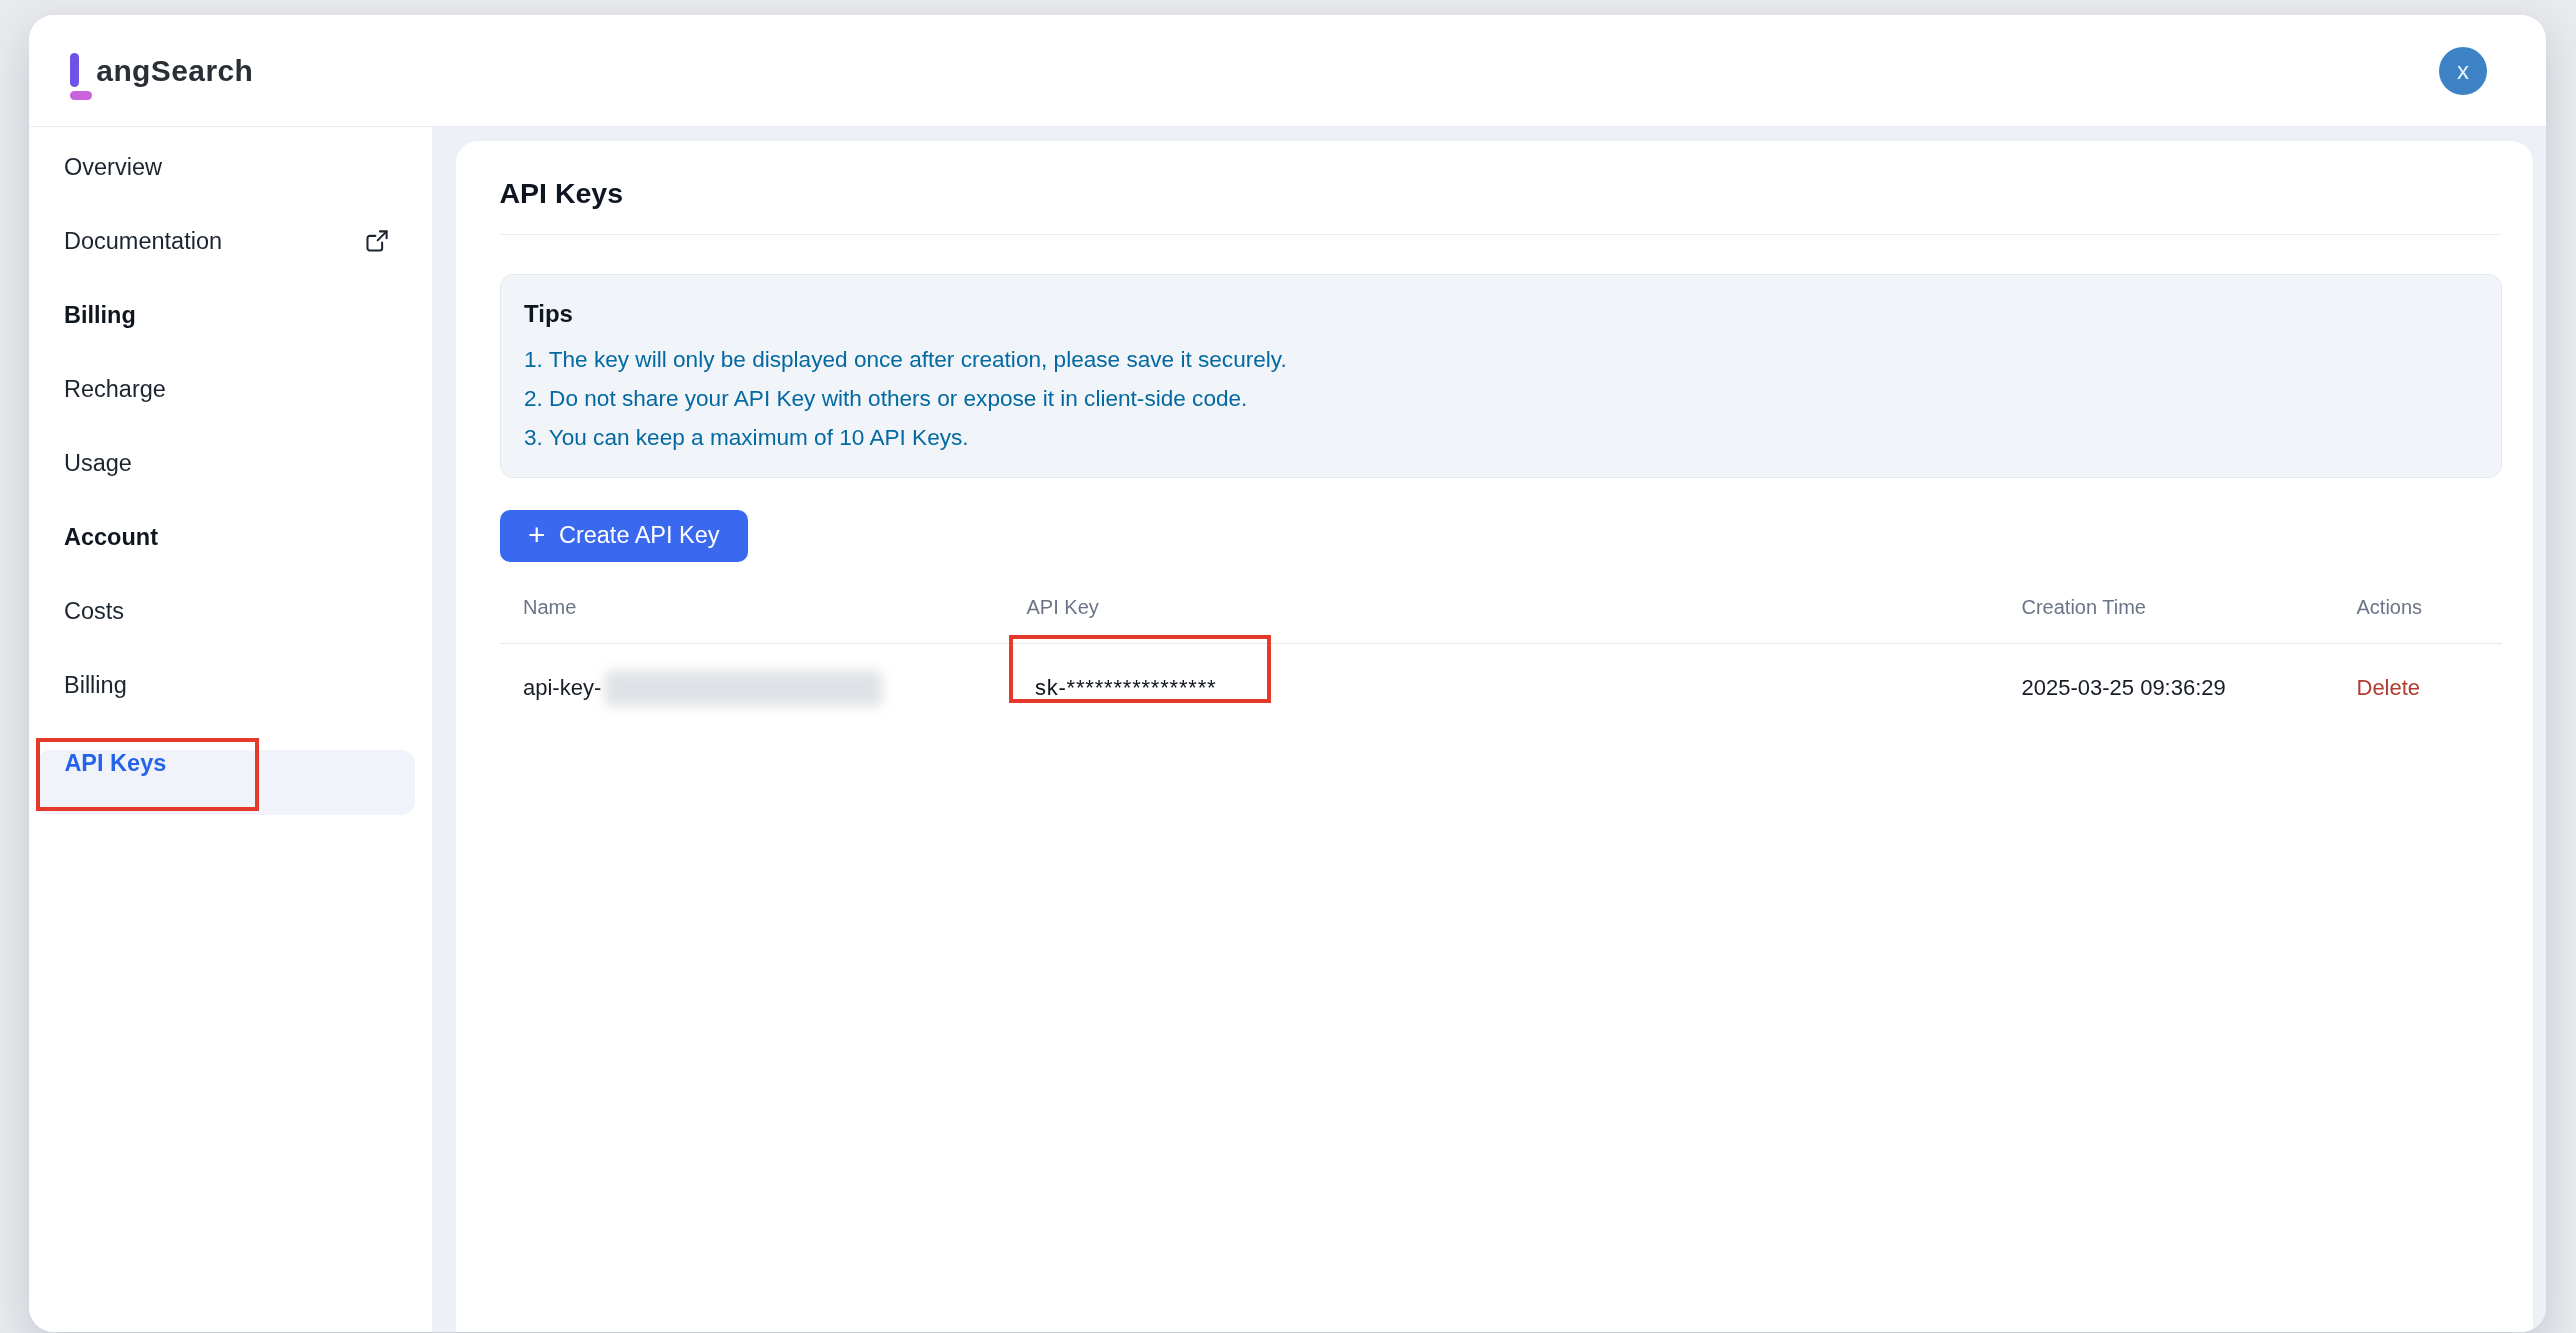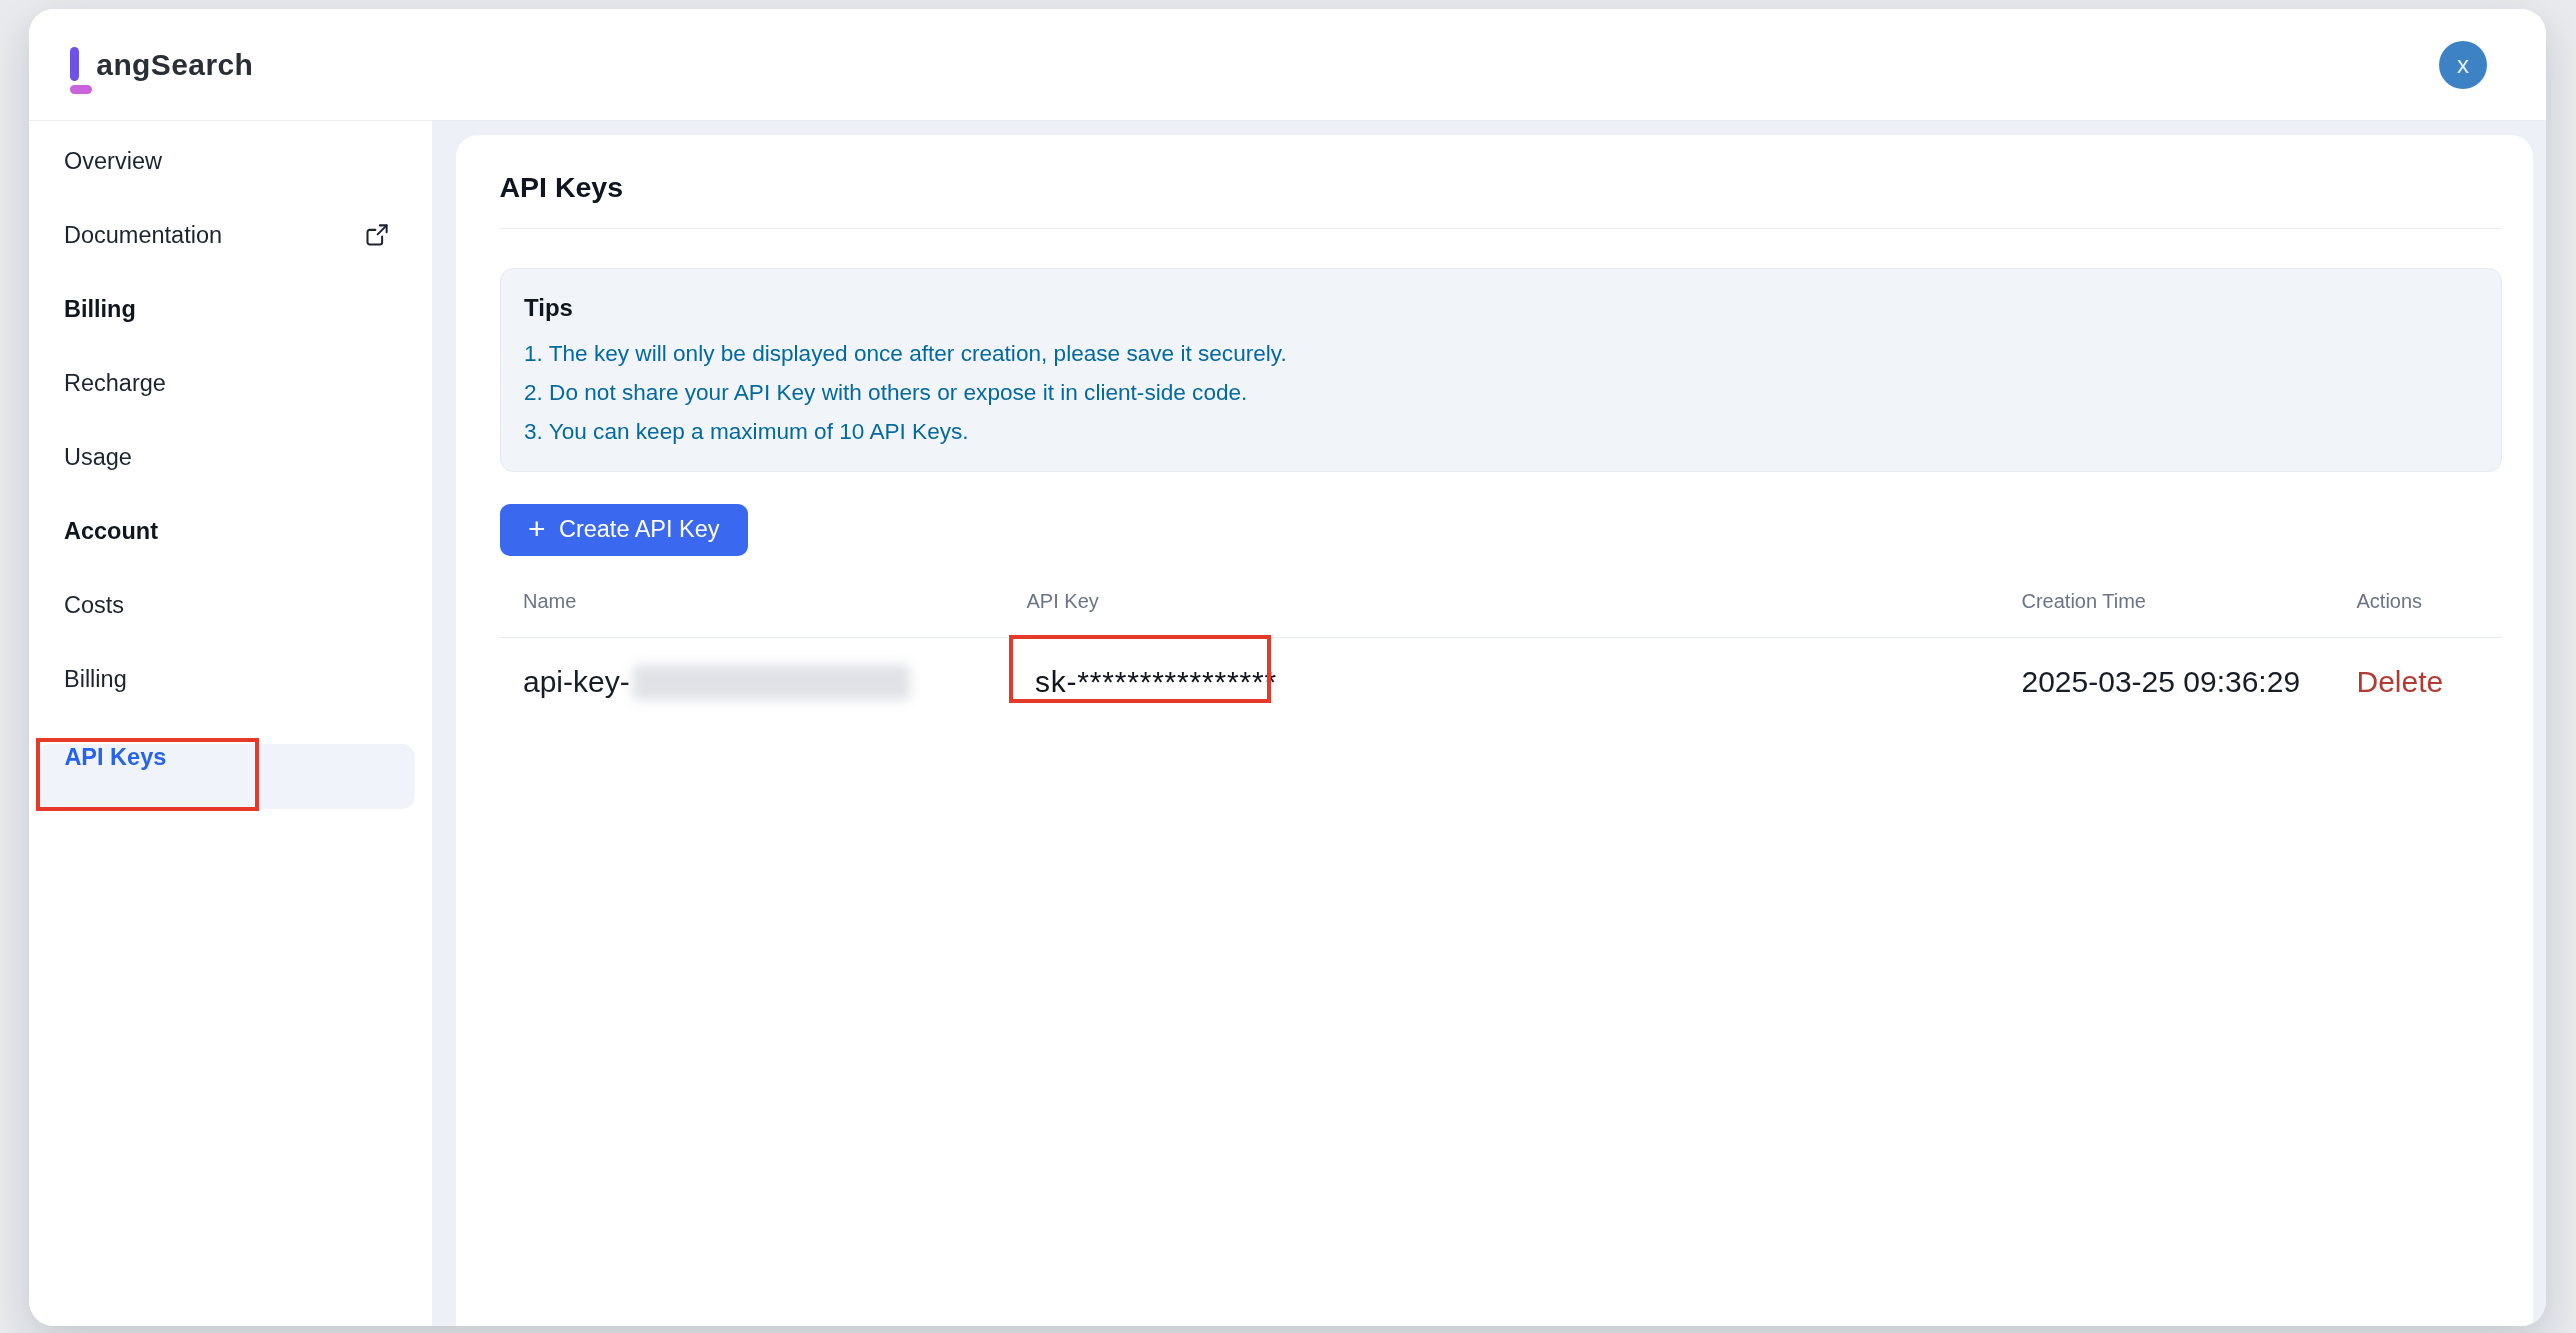--- a/index.html
+++ b/index.html
@@ -4,21 +4,21 @@
 <style>
   * { box-sizing: border-box; margin: 0; padding: 0; }
   html,body { width:2576px; height:1333px; }
   body {
     background:#e8eaee;
     font-family:"Liberation Sans", sans-serif;
     position:relative;
     overflow:hidden;
   }
   .window {
-    position:absolute; left:29px; top:9px; width:2517px; height:1317px;
+    position:absolute; left:29px; top:15px; width:2517px; height:1317px;
     background:#ffffff; border-radius:25px; overflow:hidden;
     box-shadow:0 15px 42px rgba(15,23,42,.16);
     display:flex; flex-direction:column;
   }
   
   .header {
     flex:0 0 112px; height:112px; background:#fff;
     border-bottom:0.8px solid #e9ecf2;
     display:flex; align-items:center; justify-content:space-between;
     padding:0 59px 0 34px;
@@ -72,21 +72,21 @@
   .create-btn .plus { font-size:30px; font-weight:300; line-height:1; margin-top:-2.5px; }
   table.keys { margin-top:10px; width:100%; border-collapse:collapse; table-layout:fixed; }
   table.keys col.c1 { width:527px; }
   table.keys col.c2 { width:995px; }
   table.keys col.c3 { width:335px; }
   th {
     text-align:left; font-weight:400; font-size:20px; color:#6b7486;
     height:72px; vertical-align:middle; border-bottom:0.8px solid #e4e8ef;
   }
   th.first, td.first { padding-left:23.5px; }
-  td { font-size:30px; color:#171c26; height:88px; vertical-align:middle; }
+  td { font-size:22px; color:#171c26; height:88px; vertical-align:middle; }
   .name-cell { display:flex; align-items:center; }
   .blur-block {
     width:277px; height:35px; margin-left:3.4px; border-radius:3.4px;
     background:#b9bec8; opacity:.45; filter:blur(5.9px);
   }
   .key-text { padding-left:8.4px; letter-spacing:0.8px; color:#10151d; }
   .delete-link { color:#b23b32; cursor:pointer; }
   
   .annotation-box {
     position:absolute; border:4.2px solid #e53a2a; z-index:50; pointer-events:none;

